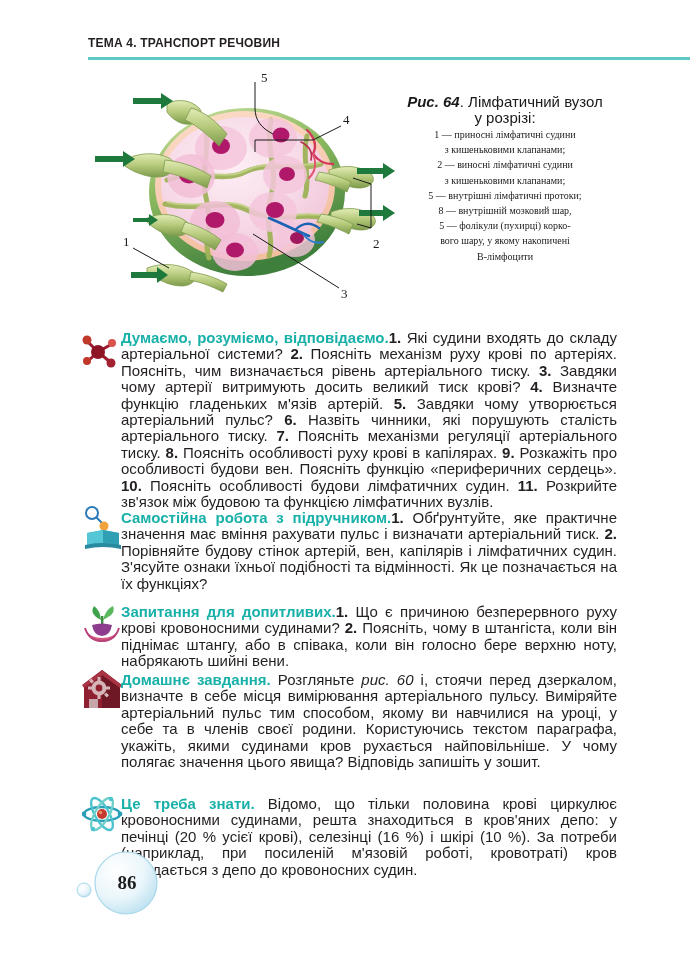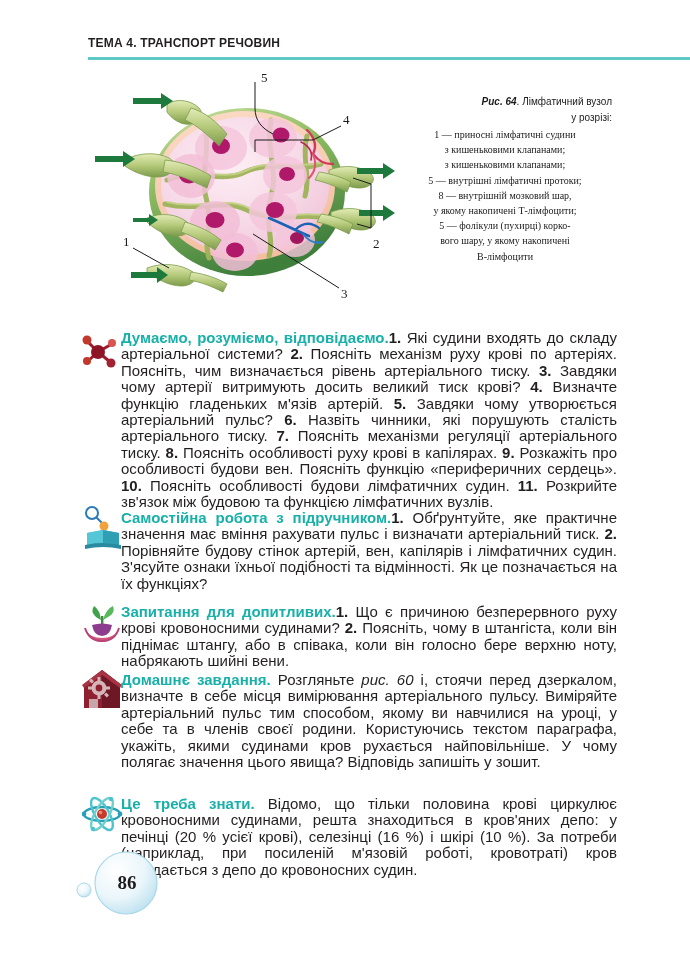--- a/index.html
+++ b/index.html
@@ -57,23 +57,22 @@
   .caption {
     position: absolute;
     left: 398px;
     top: 94px;
     width: 214px;
     text-align: center;
     color: #1a1a1a;
   }
   .caption-head {
     font-family: "Liberation Sans", sans-serif;
-    font-size: 10px;
+    font-size: 15px;
     line-height: 15.5px;
-    text-align: right;
   }
   .caption-head i { font-style: italic; font-weight: bold; }
   .caption-list {
     font-family: "Liberation Serif", serif;
     font-size: 10px;
     line-height: 15.2px;
     margin-top: 2px;
   }
   .caption-list div { white-space: nowrap; }
 
@@ -278,24 +277,24 @@
   </div>
 
   <div class="caption">
     <div class="caption-head">
       <i>Рис. 64</i><span>. Лімфатичний вузол</span><br>
       <span>у розрізі:</span>
     </div>
     <div class="caption-list">
       <div>1 — приносні лімфатичні судини</div>
       <div>з кишеньковими клапанами;</div>
+      <div>2 — виносні лімфатичні судини</div>
       <div>з кишеньковими клапанами;</div>
       <div>5 — внутрішні лімфатичні протоки;</div>
       <div>8 — внутрішній мозковий шар,</div>
-      <div>у якому накопичені Т-лімфоцити;</div>
       <div>5 — фолікули (пухирці) корко-</div>
       <div>вого шару, у якому накопичені</div>
       <div>В-лімфоцити</div>
     </div>
   </div>
 
   <div class="icon-wrap" style="top:328px;">
     <svg width="46" height="52" viewBox="0 0 46 52">
       <g stroke="#9e1b2f" stroke-width="3" fill="none" stroke-linecap="round">
         <path d="M16 24 L6 14"></path>

